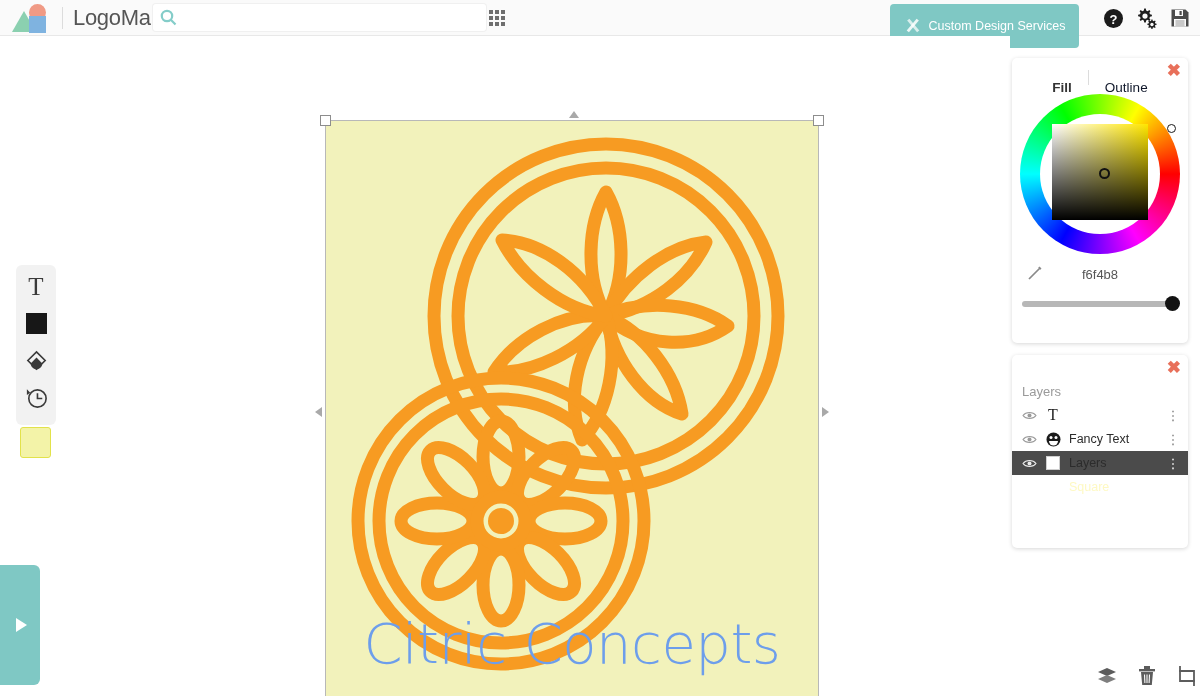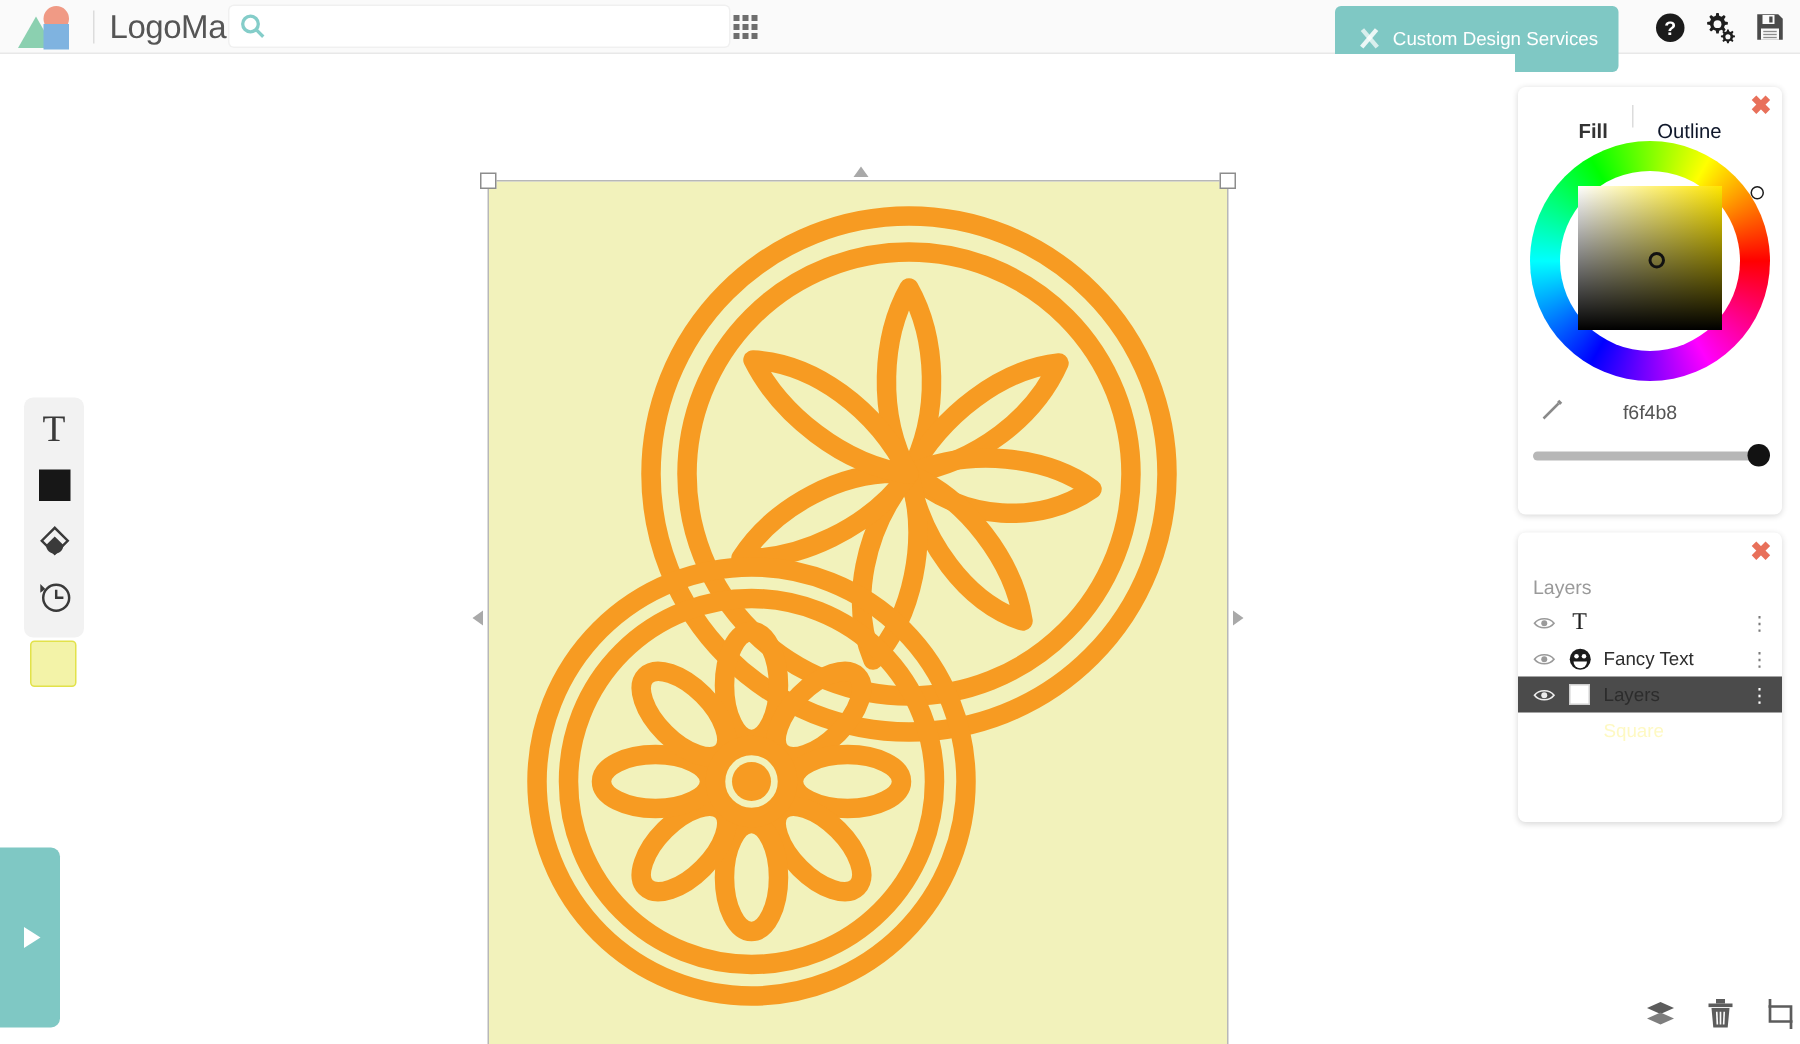--- a/index.html
+++ b/index.html
@@ -493,20 +493,21 @@
               <ellipse cx="-45" cy="45" rx="18" ry="36" transform="rotate(45 -45 45)"></ellipse>
               <ellipse cx="-64" cy="0" rx="36" ry="18"></ellipse>
               <ellipse cx="-45" cy="-45" rx="18" ry="36" transform="rotate(-45 -45 -45)"></ellipse>
             </g>
             <circle cx="0" cy="0" r="13" fill="#f79b22" stroke="none"></circle>
             <circle cx="0" cy="0" r="24"></circle>
           </g>
         </g>
       </svg>
 
+      <div class="logo-text">Citric Concepts</div>
 
       <div class="sel-handle h-tl"></div>
       <div class="sel-handle h-tr"></div>
 
       <div class="sel-arrow a-top"></div>
 
       <div class="sel-arrow a-left"></div>
       <div class="sel-arrow a-right"></div>
     </div>
   </div>

